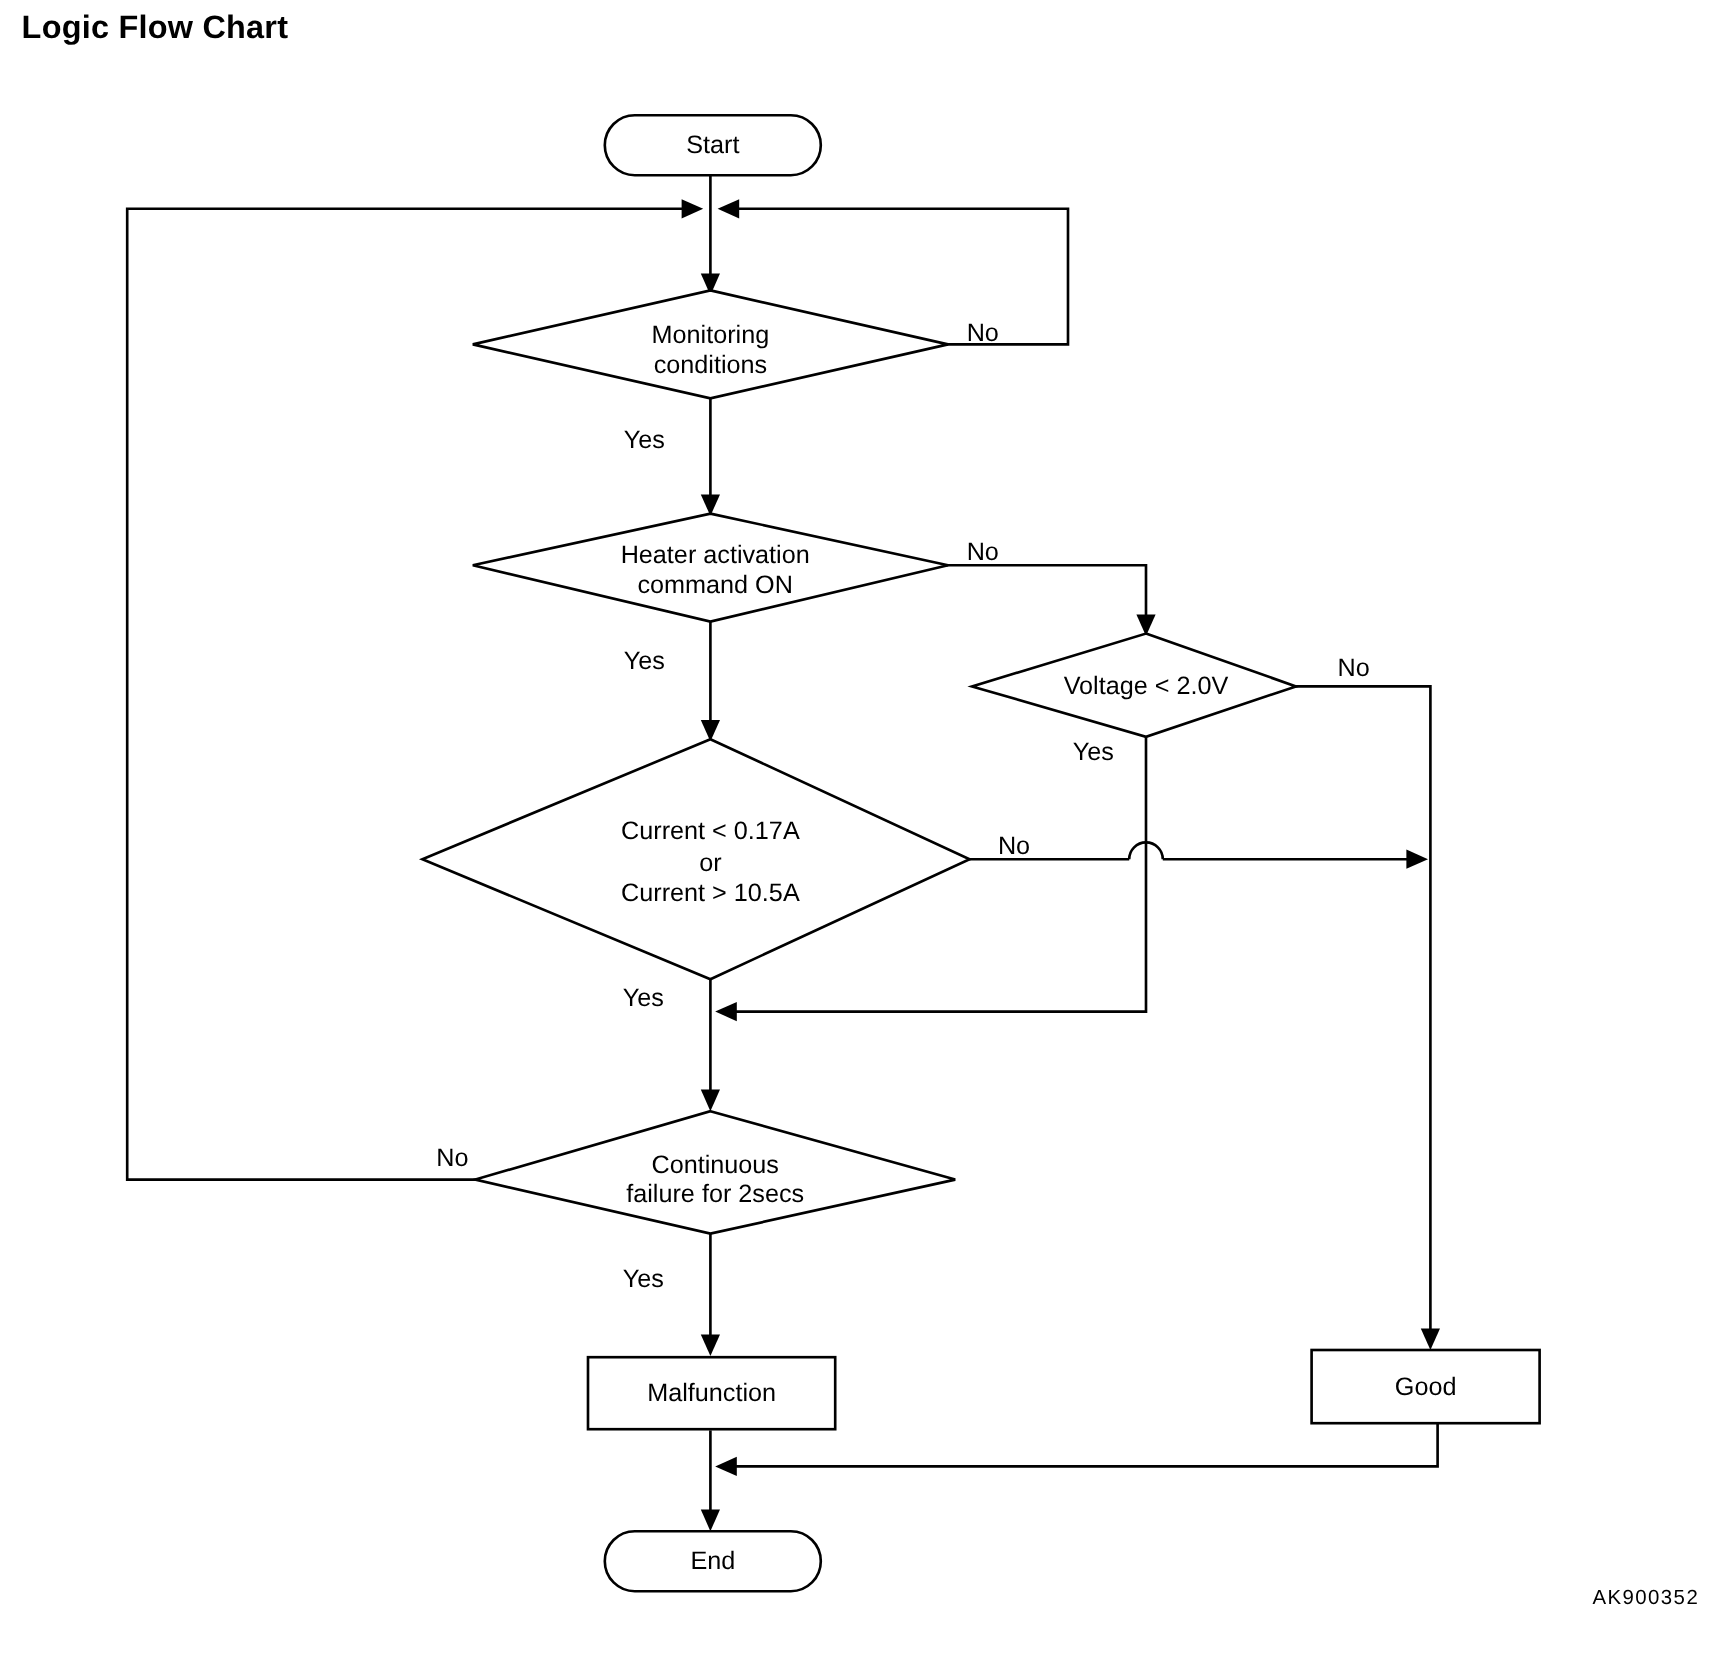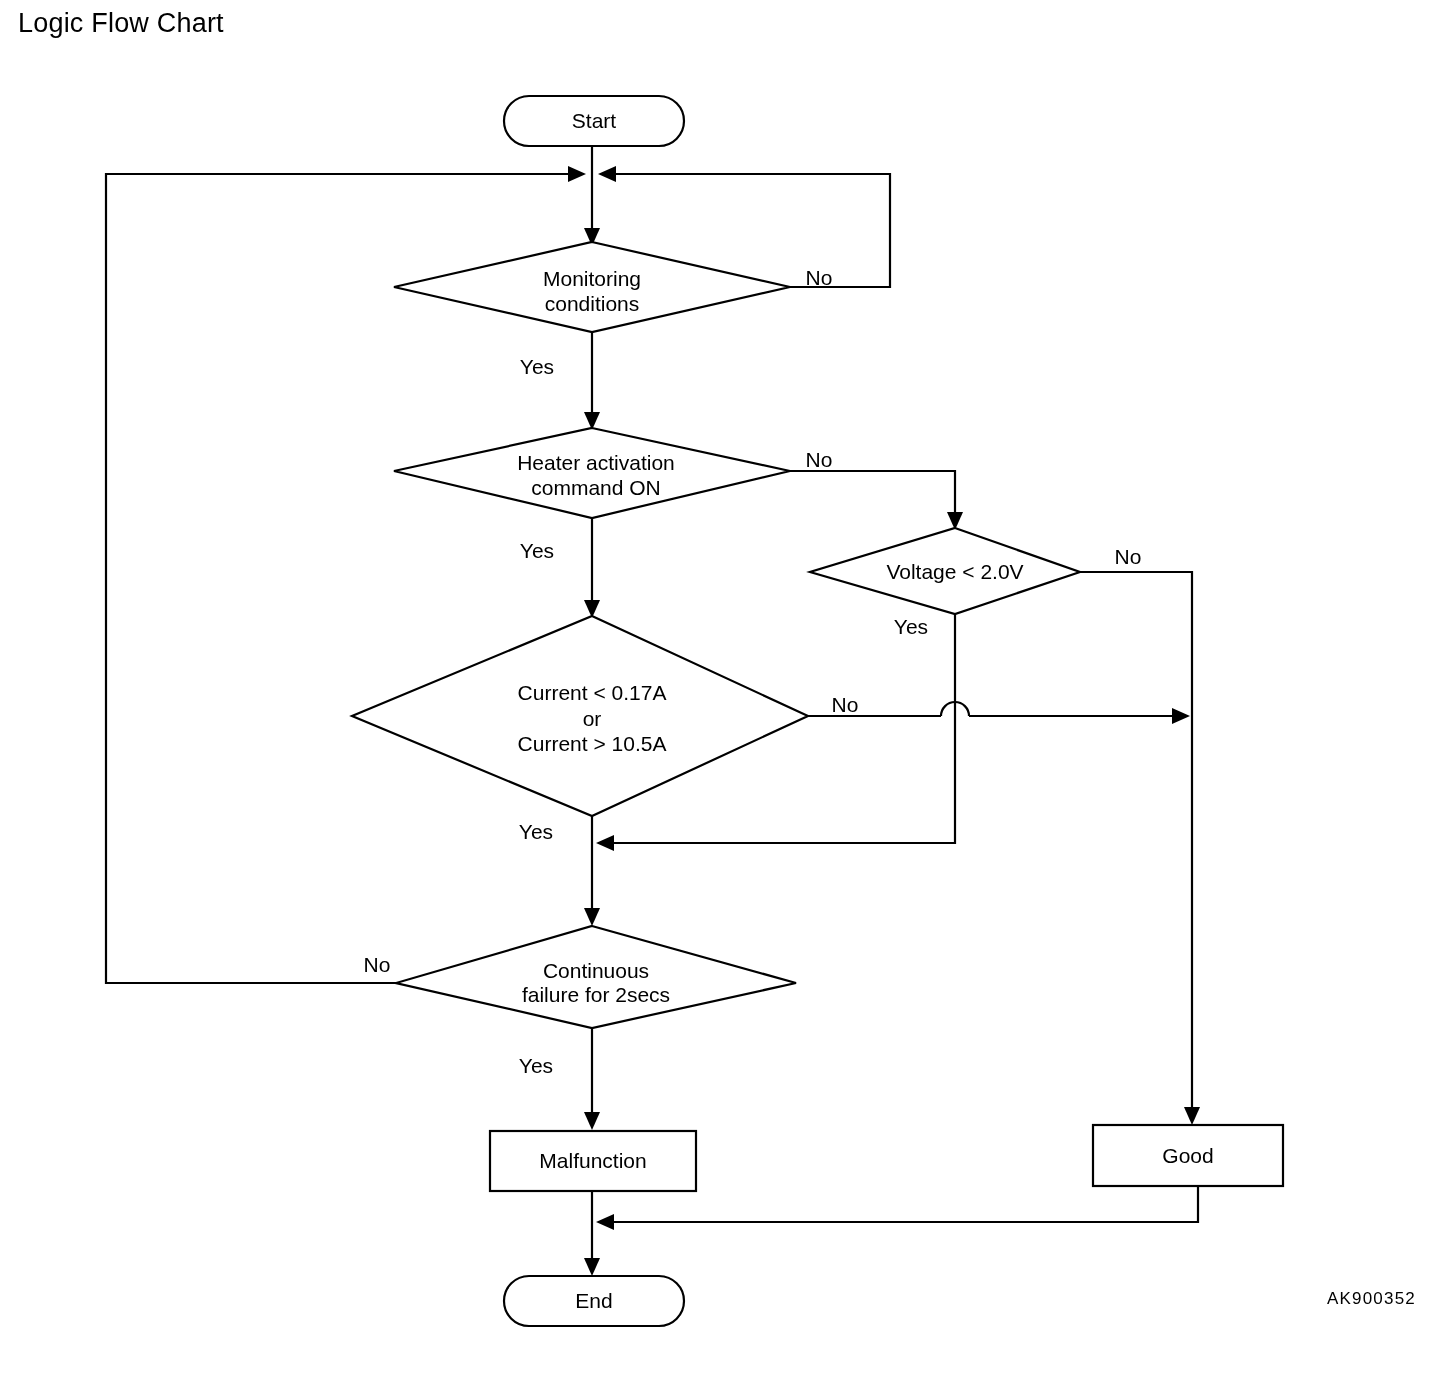--- a/index.html
+++ b/index.html
@@ -13,29 +13,29 @@
     position: relative;
     font-family: "Liberation Sans", sans-serif;
     color: #000000;
     overflow: hidden;
   }
   #page-title {
     position: absolute;
     left: 18px;
     top: 8px;
     font-size: 27px;
-    font-weight: normal;
+    font-weight: bold;
     letter-spacing: 0.2px;
     white-space: nowrap;
     text-align: center;
   }
   #figure-id {
     position: absolute;
     right: 24px;
-    top: 1289px;
+    top: 1322px;
     font-size: 17px;
     letter-spacing: 1.2px;
     font-family: "Liberation Sans", sans-serif;
   }
   #flow-svg {
     position: absolute;
     left: 0;
     top: 0;
     width: 1440px;
     height: 1378px;

